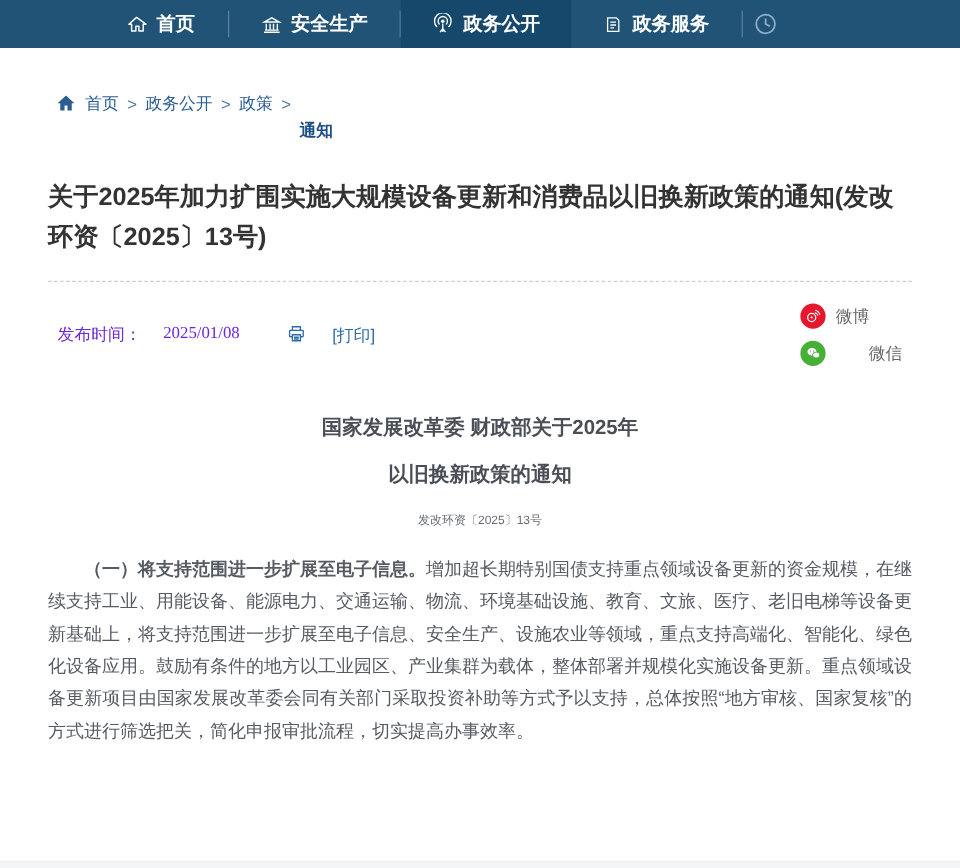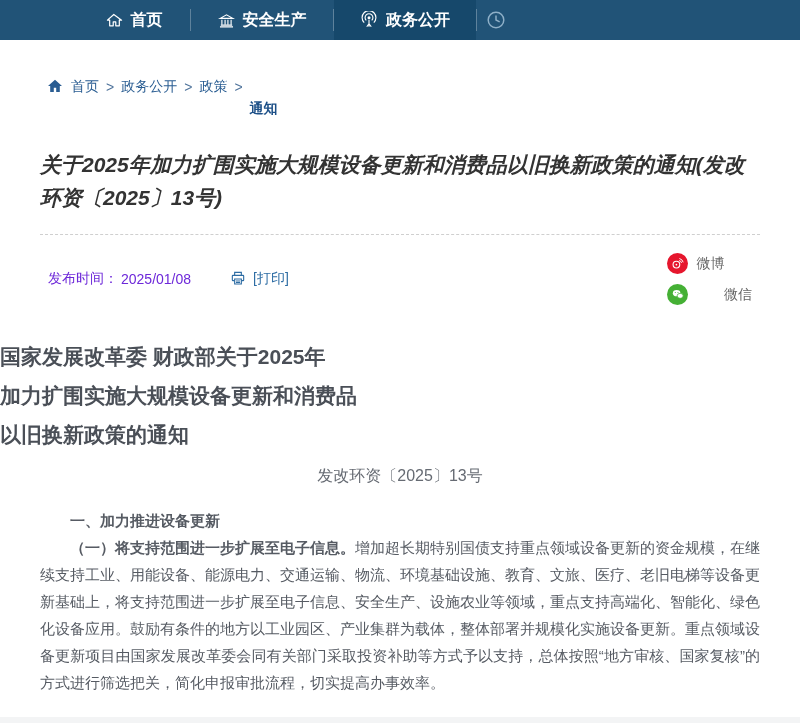--- a/index.html
+++ b/index.html
@@ -20,39 +20,39 @@
 
   
   .breadcrumb { display:flex; align-items:center; gap:7px; padding:16px 0 10px 46px;
     font-size:14px; color:#2a5d92; }
   .crumb { color:#2a5d92; cursor:pointer; }
   .crumb-sep { color:#50749c; }
   .crumb.current { font-weight:bold; color:#1c4f87;margin-top:44px; }
 
   
   .page-title { margin:20px 40px 0 40px; font-size:21px; line-height:33px;
-    font-weight:bold; color:#333;font-style:italic; }
+    font-weight:bold; color:#333; }
   .dashed-sep { margin:20px 40px 0 40px; border-top:1px dashed #cfcfcf; height:0; }
 
   .meta-row { margin:18px 48px 0 48px; display:flex; align-items:center; font-size:14px; }
   .meta-label, .meta-date { color:#6d28d9; }
-  .meta-date { margin-left:3px; }
-  .print-group { display:flex; align-items:center; gap:6px; margin-left:38px;
+  .meta-date { margin-left:18px;font-family:Liberation Serif, serif; }
+  .print-group { display:flex; align-items:flex-end; gap:21px; margin-left:38px;
     color:#2e6da4; cursor:pointer; }
   .meta-share { margin-left:auto; display:flex; align-items:center; gap:10px;flex-direction:column; }
   .share-group { display:flex; align-items:center; gap:9px; cursor:pointer; }
   .share-group + .share-group { margin-left:28px;gap:36px; }
   .share-label { color:#666; font-size:14px; }
   .share-badge { width:21px; height:21px; border-radius:50%; display:flex;
     align-items:center; justify-content:center; }
 
   
-  .doc-title { margin-top:32px; font-size:21px; line-height:39px;
+  .doc-title { margin-top:32px; text-align:center; font-size:17px; line-height:39px;
     font-weight:bold; color:#4a4f57; }
-  .doc-number { margin-top:12px; text-align:center; font-size:16px; color:#666b73; }
+  .doc-number { margin-top:12px; text-align:center; font-size:10px; color:#666b73; }
   .doc-body { margin:20px 40px 0 40px; font-size:15px; line-height:27px;
     color:#565b63; text-align:justify; }
   .para { }
   .para.indent { text-indent:2em; }
   .para .lead { font-weight:bold; }
 
   .bottom-strip { position:fixed; left:0; bottom:0; width:800px; height:6px;
     background:#f3f4f5; }
 </style>
 </head>
@@ -91,20 +91,29 @@
       <svg width="18" height="18" viewBox="0 0 24 24" fill="none" stroke="#fff" stroke-width="1.5">
           <circle cx="12" cy="9" r="2" fill="#fff" stroke="none"></circle>
           <path d="M8.4 12.6 a5.2 5.2 0 1 1 7.2 0"></path>
           <path d="M5.6 15.4 a9.2 9.2 0 1 1 12.8 0"></path>
           <path d="M12 11.5 V21 M9 21 l3 -4 l3 4"></path>
         </svg>
     </span>
     <span>政务公开</span>
   </div>
 
+  <div class="nav-item">
+    <span class="nav-icon">
+      <svg width="16" height="17" viewBox="0 0 24 24" fill="none" stroke="#fff" stroke-width="1.6">
+          <path d="M5 3.5 h11 l3 3 V20.5 H5 Z"></path>
+          <path d="M8.5 9 h7 M8.5 12.5 h7 M8.5 16 h4.5"></path>
+        </svg>
+    </span>
+    <span>政务服务</span>
+  </div>
 
   <div class="nav-divider"></div>
 
   <div class="nav-partial">
     <span class="nav-icon">
       <svg width="22" height="22" viewBox="0 0 24 24" fill="none" stroke="#8fb0c8" stroke-width="1.6">
           <circle cx="12" cy="12" r="8.5"></circle>
           <path d="M12 7 v5 l4 2"></path>
         </svg>
     </span>
@@ -167,26 +176,24 @@
           </svg>
       </span>
       <span class="share-label">微信</span>
     </span>
   </span>
 </div>
 
 <div>
   <div class="doc-title">
     <div>国家发展改革委 财政部关于2025年</div>
-    <div>加力扩围实施大规模设备更新和消费品</div>
     <div>以旧换新政策的通知</div>
   </div>
 
   <div class="doc-number">发改环资〔2025〕13号</div>
 
   <div class="doc-body">
-    <p class="para indent"><span class="lead">一、加力推进设备更新</span><span></span></p>
     <p class="para indent"><span class="lead">（一）将支持范围进一步扩展至电子信息。</span><span>增加超长期特别国债支持重点领域设备更新的资金规模，在继续支持工业、用能设备、能源电力、交通运输、物流、环境基础设施、教育、文旅、医疗、老旧电梯等设备更新基础上，将支持范围进一步扩展至电子信息、安全生产、设施农业等领域，重点支持高端化、智能化、绿色化设备应用。鼓励有条件的地方以工业园区、产业集群为载体，整体部署并规模化实施设备更新。重点领域设备更新项目由国家发展改革委会同有关部门采取投资补助等方式予以支持，总体按照“地方审核、国家复核”的方式进行筛选把关，简化申报审批流程，切实提高办事效率。</span></p>
 
   </div>
 </div>
 
 <div class="bottom-strip"></div>
 
 </body></html>

